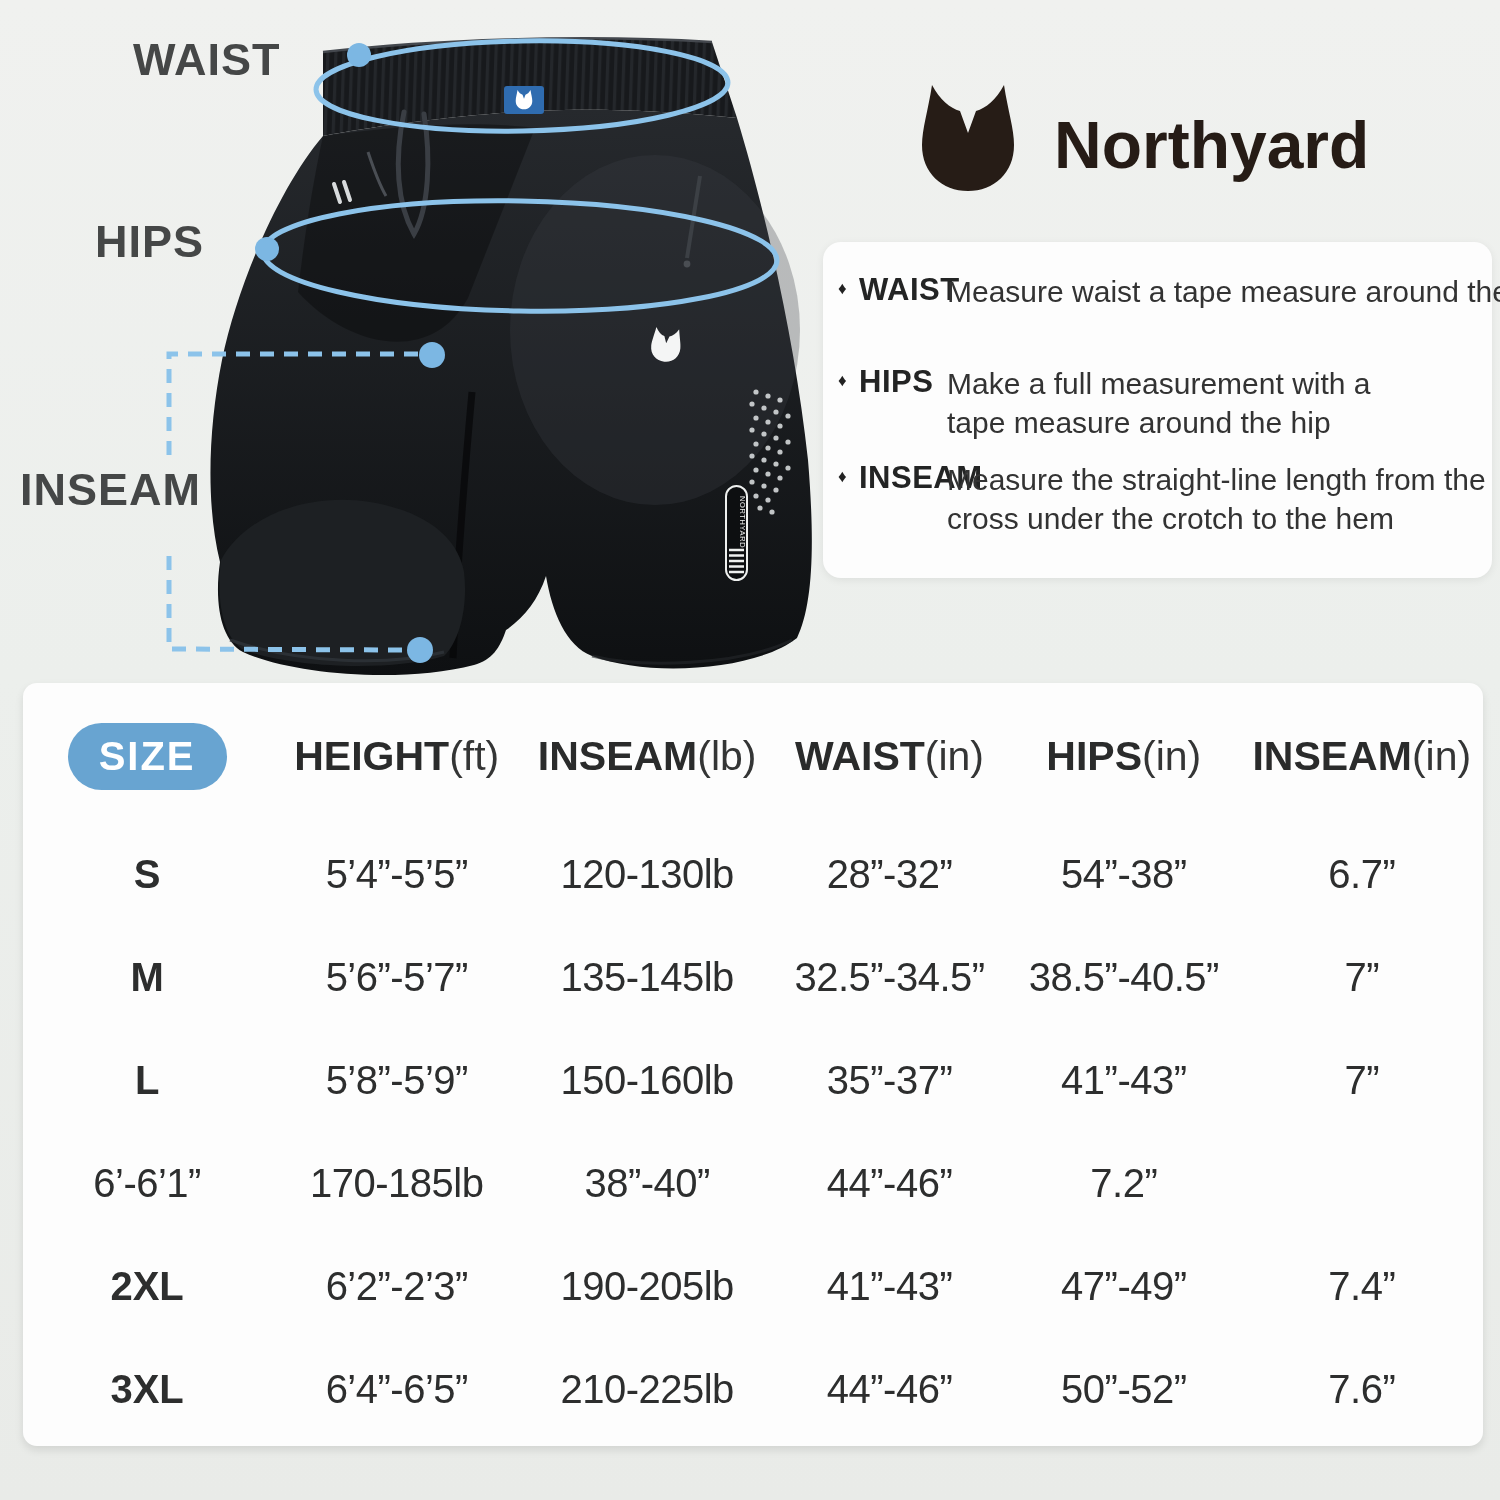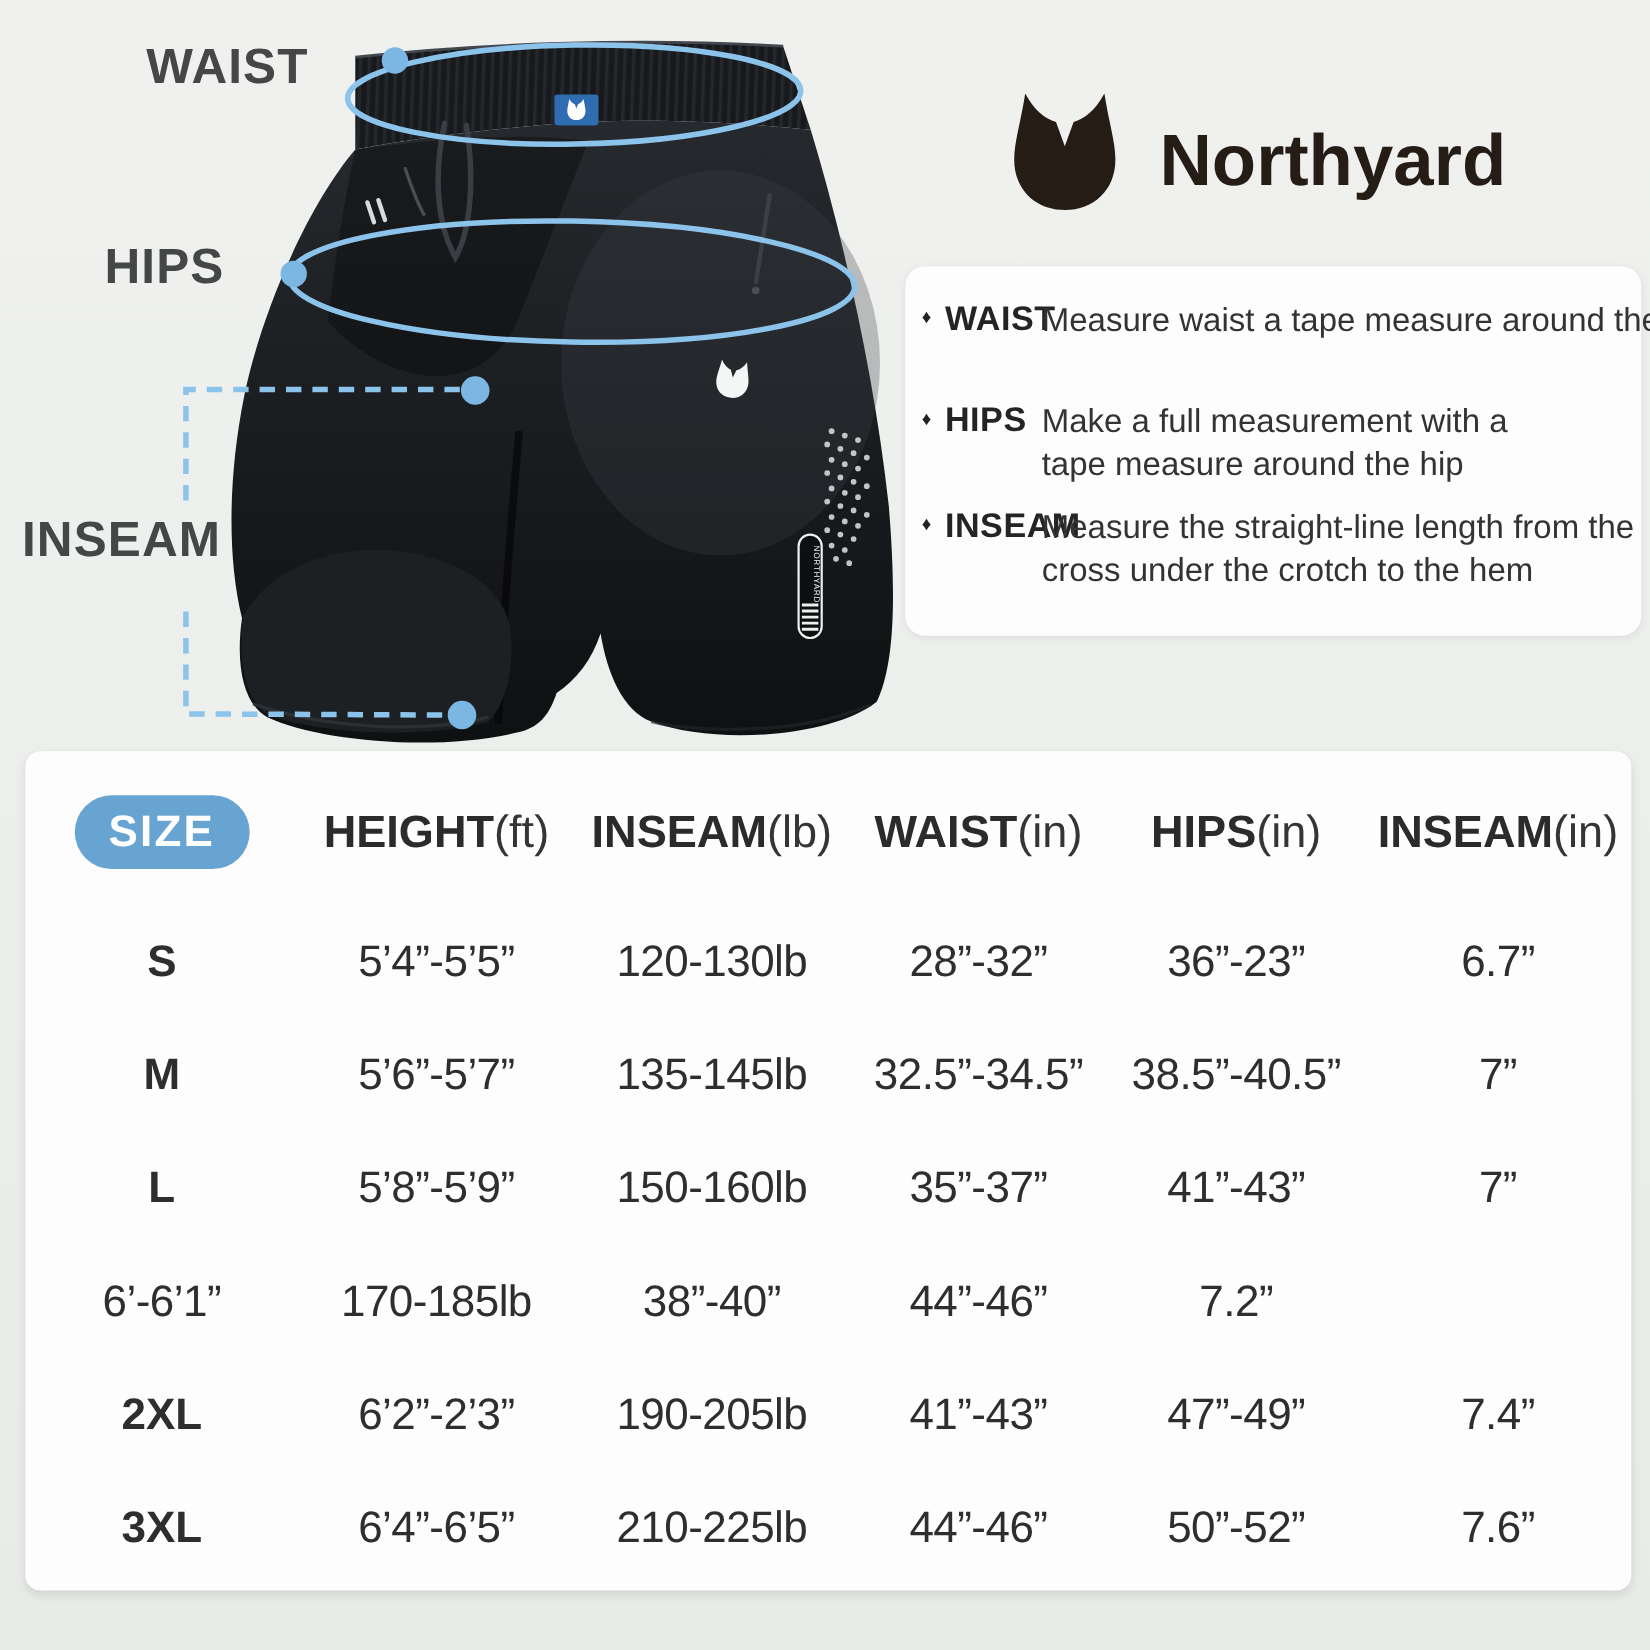--- a/index.html
+++ b/index.html
@@ -212,21 +212,21 @@
     <div class="hcell"><span class="hname">WAIST</span><span class="hunit">(in)</span></div>
     <div class="hcell"><span class="hname">HIPS</span><span class="hunit">(in)</span></div>
     <div class="hcell"><span class="hname">INSEAM</span><span class="hunit">(in)</span></div>
   </div>
   <div class="tbody">
     <div class="trow">
       <div class="cell cell-size">S</div>
       <div class="cell">5’4”-5’5”</div>
       <div class="cell">120-130lb</div>
       <div class="cell">28”-32”</div>
-      <div class="cell">36”-23”</div>
+      <div class="cell">54”-38”</div>
       <div class="cell">6.7”</div>
     </div>
     <div class="trow">
       <div class="cell cell-size">M</div>
       <div class="cell">5’6”-5’7”</div>
       <div class="cell">135-145lb</div>
       <div class="cell">32.5”-34.5”</div>
       <div class="cell">38.5”-40.5”</div>
       <div class="cell">7”</div>
     </div>

